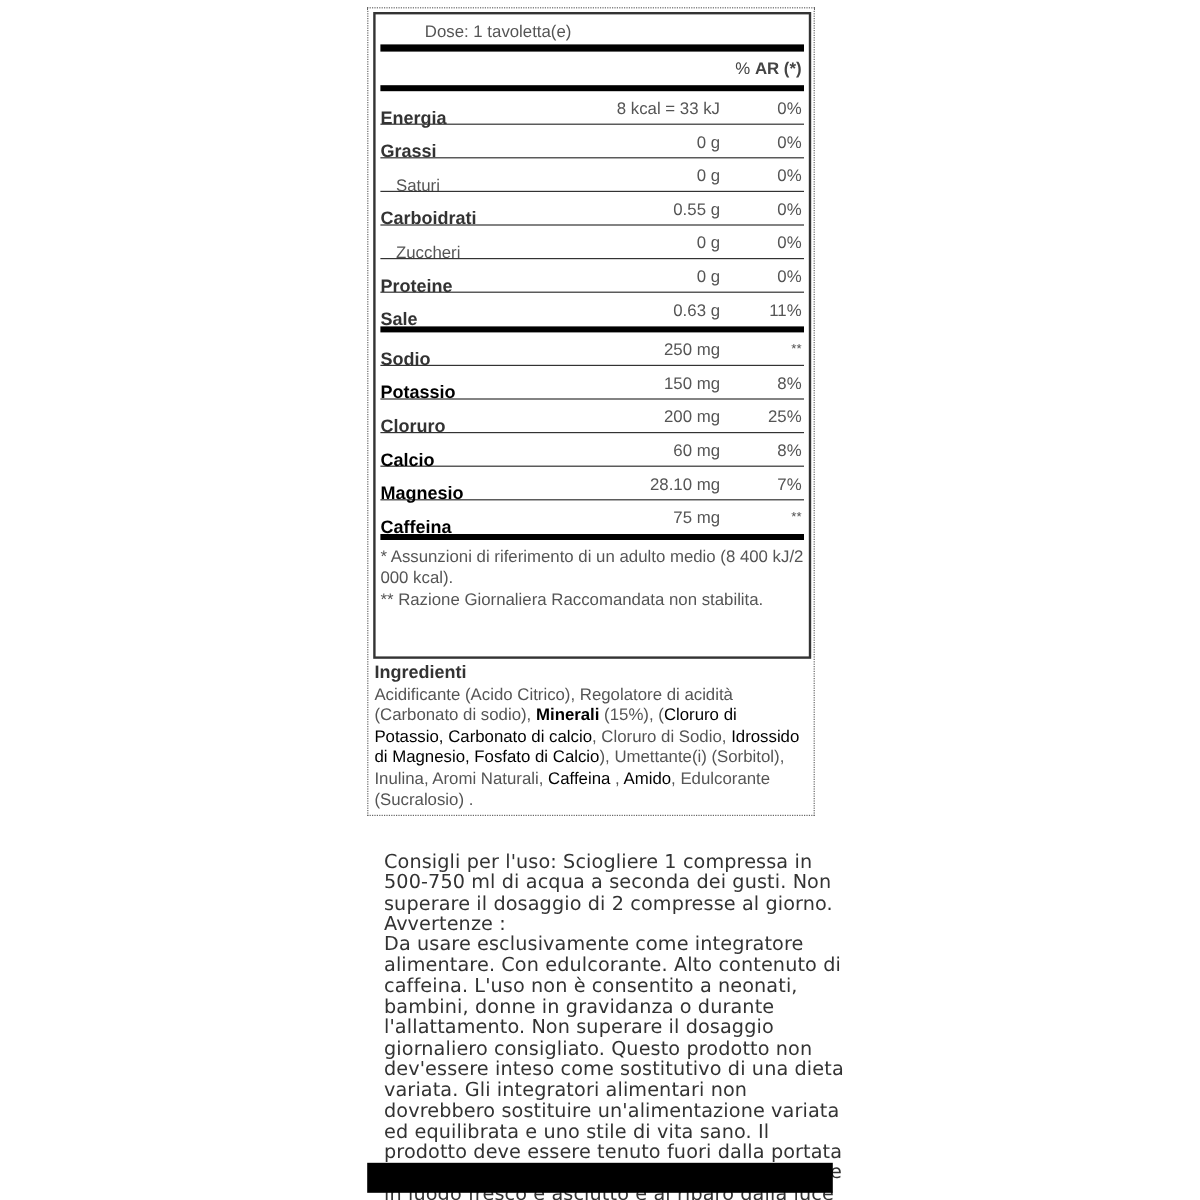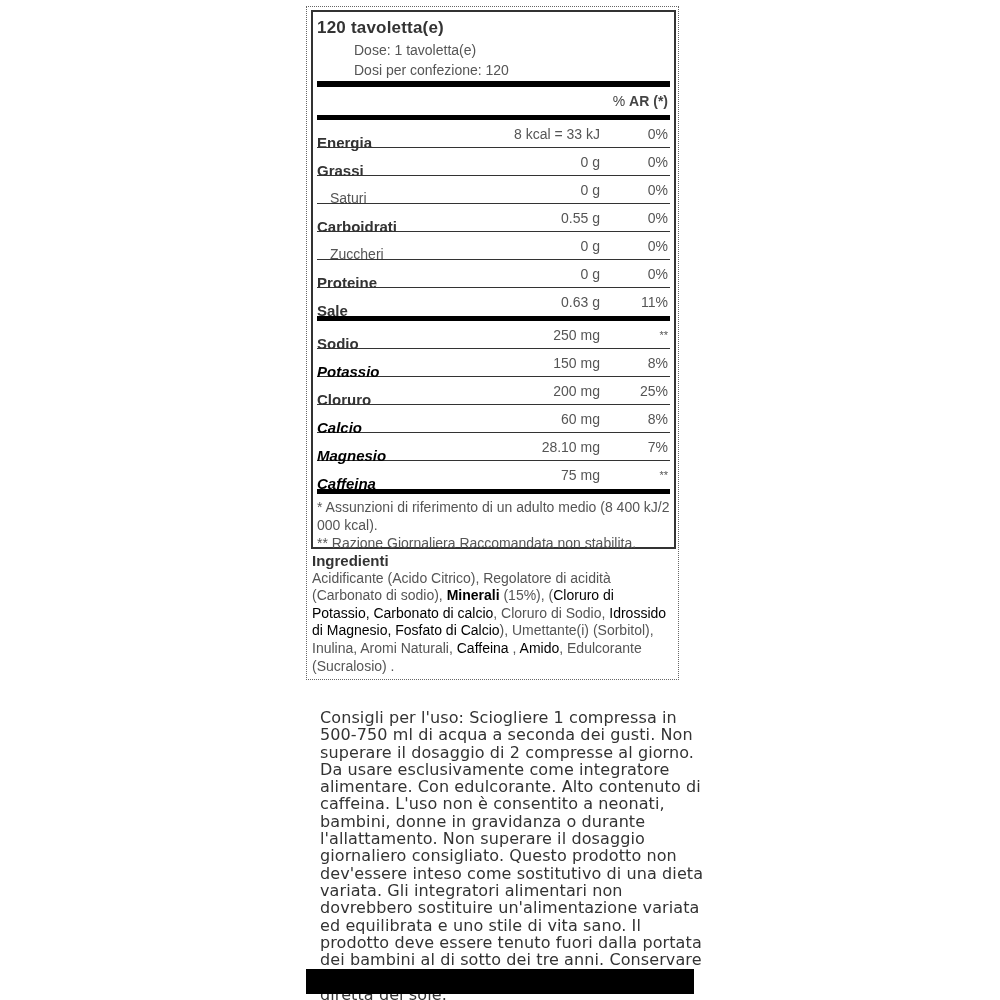--- a/index.html
+++ b/index.html
@@ -16,43 +16,41 @@
     .title { font-size: 17px; font-weight: bold; color: #333; line-height: 24px; letter-spacing: 0.2px; }
     .meta { font-size: 14px; color: #555; line-height: 20px; margin-left: 37px; }
     .bar-thick { height: 6px; background: #000; margin: 1px 0 0 0; }
     .bar-thick.mid { height: 5px; }
     .hdr-row { height: 27px; display: flex; align-items: center; justify-content: flex-end; font-size: 14px; color: #444; padding-right: 2px; }
     .hdr-row b { font-weight: bold; margin-left: 4px; }
     .row { display: flex; align-items: center; height: 27px; border-bottom: 1px solid #333; font-size: 14px; }
     .row:last-child { border-bottom: none; }
     .row .name { flex: 1; color: #333; margin-top: 17px; }
     .row .name.bold { font-weight: bold; font-size: 15px; }
-    .row .name.black { color: #000; font-style: italic; }
+    .row .name.black { color: #000; }
     .row .name.sub { padding-left: 13px; font-size: 14px; color: #555; font-weight: normal; }
     .row .val { width: 140px; text-align: right; color: #555; }
     .row .pct { width: 68px; text-align: right; color: #555; padding-right: 2px; }
     .row .pct.stars { font-size: 11px; }
     .footnotes { font-size: 14px; color: #555; line-height: 18px; padding: 4px 0 0 0; }
     .ingredients { position: absolute; left: 312px; top: 552px; width: 362px; font-size: 14px; color: #555; line-height: 17.6px; }
     .ingredients .ing-title { font-weight: bold; font-size: 15px; color: #333; }
     .ingredients .hl { color: #000; }
     .ingredients .strong { color: #000; font-weight: bold; }
     .usage { position: absolute; left: 320px; top: 709px; width: 392px; font-family: "DejaVu Sans", sans-serif; font-size: 16px; color: #333; line-height: 17.3px; letter-spacing: 0.1px; }
     .usage p { margin: 0; }
     .black-bar { position: absolute; left: 306px; top: 969px; width: 388px; height: 25px; background: #000; }
   </style>
 </head>
 <body>
 
 <div class="outer-box"></div>
 
 <div class="label-box">
-  <div class="title">120 tavoletta(e)</div>
   <div class="meta">Dose: 1 tavoletta(e)</div>
-  <div class="meta">Dosi per confezione: 120</div>
   <div class="bar-thick"></div>
   <div class="hdr-row">
     <span>%</span>
     <b>AR (*)</b>
   </div>
   <div class="bar-thick mid"></div>
 
   <div>
     <div class="row">
       <span class="name bold">Energia</span>
@@ -134,16 +132,17 @@
   </div>
 </div>
 
 <div class="ingredients">
   <div class="ing-title">Ingredienti</div>
   <div><span>Acidificante (Acido Citrico), Regolatore di acidità (Carbonato di sodio), </span><span class="strong">Minerali</span><span> (15%), (</span><span class="hl">Cloruro di Potassio, Carbonato di calcio</span><span>, Cloruro di Sodio, </span><span class="hl">Idrossido di Magnesio, Fosfato di Calcio</span><span>), Umettante(i) (Sorbitol), Inulina, Aromi Naturali, </span><span class="hl">Caffeina</span><span> , </span><span class="hl">Amido</span><span>, Edulcorante (Sucralosio) .</span></div>
 </div>
 
 <div class="usage">
   <p>Consigli per l'uso: Sciogliere 1 compressa in 500-750 ml di acqua a seconda dei gusti. Non superare il dosaggio di 2 compresse al giorno.</p>
+  <p>Avvertenze :</p>
   <p>Da usare esclusivamente come integratore alimentare. Con edulcorante. Alto contenuto di caffeina. L'uso non è consentito a neonati, bambini, donne in gravidanza o durante l'allattamento. Non superare il dosaggio giornaliero consigliato. Questo prodotto non dev'essere inteso come sostitutivo di una dieta variata. Gli integratori alimentari non dovrebbero sostituire un'alimentazione variata ed equilibrata e uno stile di vita sano. Il prodotto deve essere tenuto fuori dalla portata dei bambini al di sotto dei tre anni. Conservare in luogo fresco e asciutto e al riparo dalla luce diretta del sole.</p>
 </div>
 
 <div class="black-bar"></div>
 
 </body></html>

